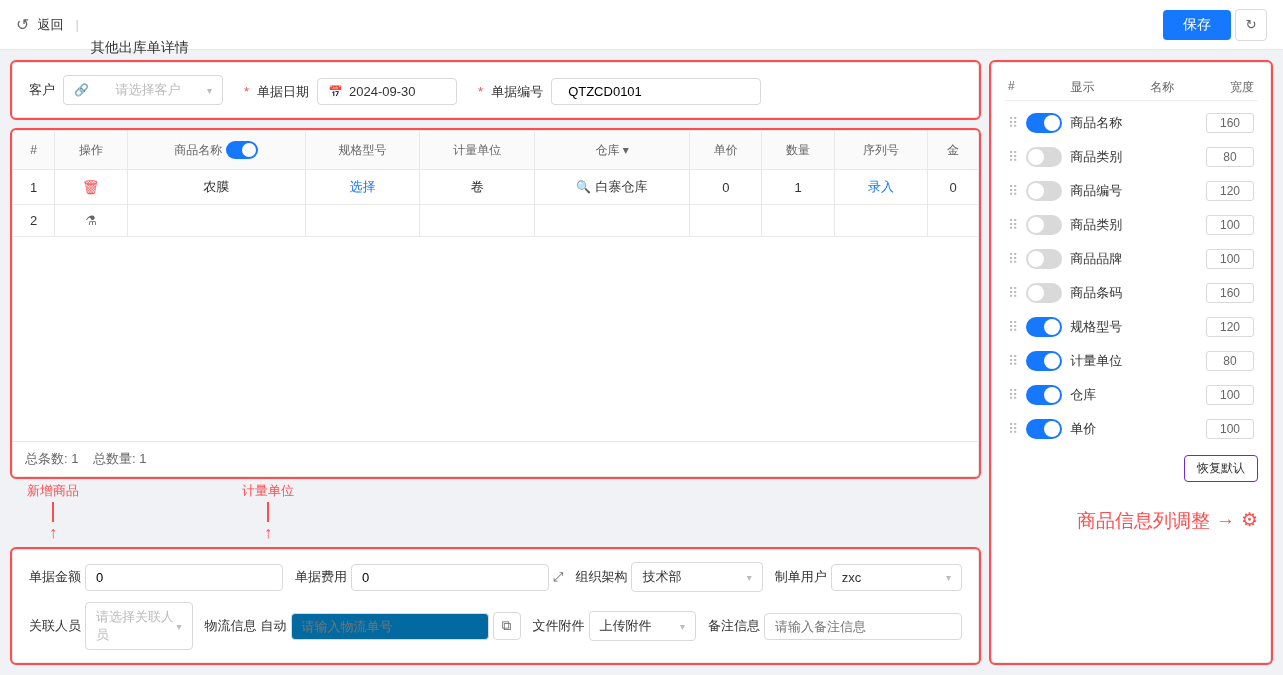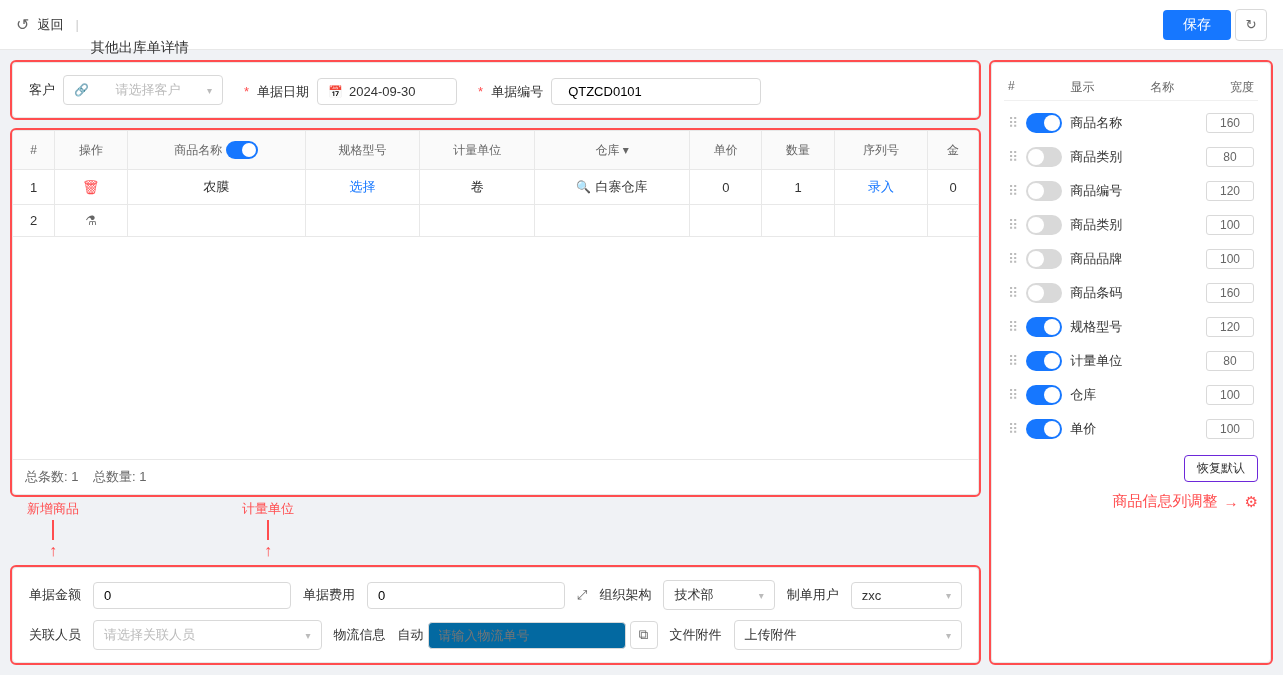--- a/index.html
+++ b/index.html
@@ -54,27 +54,27 @@
     .toggle-container { width: 36px; height: 20px; border-radius: 10px; position: relative; cursor: pointer; flex-shrink: 0; }
     .toggle-container.on { background: #1677ff; }
     .toggle-container.off { background: #d9d9d9; }
     .toggle-container::after { content: ''; position: absolute; width: 16px; height: 16px; background: #fff; border-radius: 50%; top: 2px; transition: left 0.2s; }
     .toggle-container.on::after { left: 18px; }
     .toggle-container.off::after { left: 2px; }
     .col-name { flex: 1; font-size: 13px; color: #333; }
     .col-width { width: 48px; text-align: center; font-size: 12px; color: #666; border: 1px solid #d9d9d9; border-radius: 3px; padding: 2px 4px; }
     .restore-btn { display: flex; justify-content: flex-end; margin-top: 8px; }
     .restore-btn button { border: 1px solid #6d28d9; background: #fff; padding: 4px 12px; border-radius: 4px; font-size: 12px; color: #333; cursor: pointer; }
-    .col-settings-footer { display: flex; align-items: center; justify-content: flex-end; gap: 6px; margin-top: 8px; color: #ff4d4f; font-size: 15px; cursor: pointer; }
+    .col-settings-footer { display: flex; align-items: flex-start; justify-content: flex-end; gap: 6px; margin-top: 24px; color: #ff4d4f; font-size: 19px; cursor: pointer; }
 
     
     .bottom-form { background: #fff; border: 1.5px solid #e8e8e8; border-radius: 4px; padding: 12px 16px; outline: 2px solid #ff4d4f; }
     .bottom-form-row { display: flex; align-items: center; gap: 12px; margin-bottom: 10px; }
     .bottom-form-row:last-child { margin-bottom: 0; }
-    .bottom-field { display: flex; align-items: center; gap: 8px; flex: 1; }
+    .bottom-field { display: flex; align-items: center; gap: 0; flex: 1; }
     .bottom-label { color: #333; font-size: 13px; white-space: nowrap; min-width: 56px; }
     .bottom-input { flex: 1; border: 1px solid #d9d9d9; border-radius: 4px; padding: 5px 10px; font-size: 13px; background: #fff; }
     .bottom-input.placeholder { color: #bbb; }
     .bottom-select { flex: 1; border: 1px solid #d9d9d9; border-radius: 4px; padding: 5px 10px; font-size: 13px; background: #fff; display: flex; align-items: center; justify-content: space-between; cursor: pointer; }
     .logistics-group { display: flex; align-items: center; gap: 4px; flex: 1; }
     .logistics-input { flex: 1; border: 1px solid #d9d9d9; border-radius: 4px; padding: 5px 10px; font-size: 13px; background: #0369a1; color: #bbb; }
     .logistics-icon-btn { border: 1px solid #d9d9d9; background: #fff; border-radius: 4px; width: 28px; height: 28px; display: flex; align-items: center; justify-content: center; cursor: pointer; color: #666; }
 
     .col-header-with-toggle { display: flex; align-items: center; justify-content: center; gap: 4px; }
 
@@ -253,20 +253,24 @@
               <button class="logistics-icon-btn" style="border:1px solid #d9d9d9;background:#fff;border-radius:4px;width:28px;height:28px;display:flex;align-items:center;justify-content:center;cursor:pointer;color:#666;">⧉</button>
             </div>
           </div>
           <div class="bottom-field">
             <span class="bottom-label">文件附件</span>
             <div class="bottom-select" style="flex:1;">
               <span>上传附件</span>
               <span class="chevron-down">▾</span>
             </div>
           </div>
+          <div class="bottom-field">
+            <span class="bottom-label">备注信息</span>
+            <input type="text" class="bottom-input placeholder" style="color: rgb(187, 187, 187);" placeholder="请输入备注信息">
+          </div>
         </div>
       </div>
 
     </div>
 
     <div class="column-settings">
       <div class="col-settings-header">
         <span>#</span>
         <span>显示</span>
         <span>名称</span>

